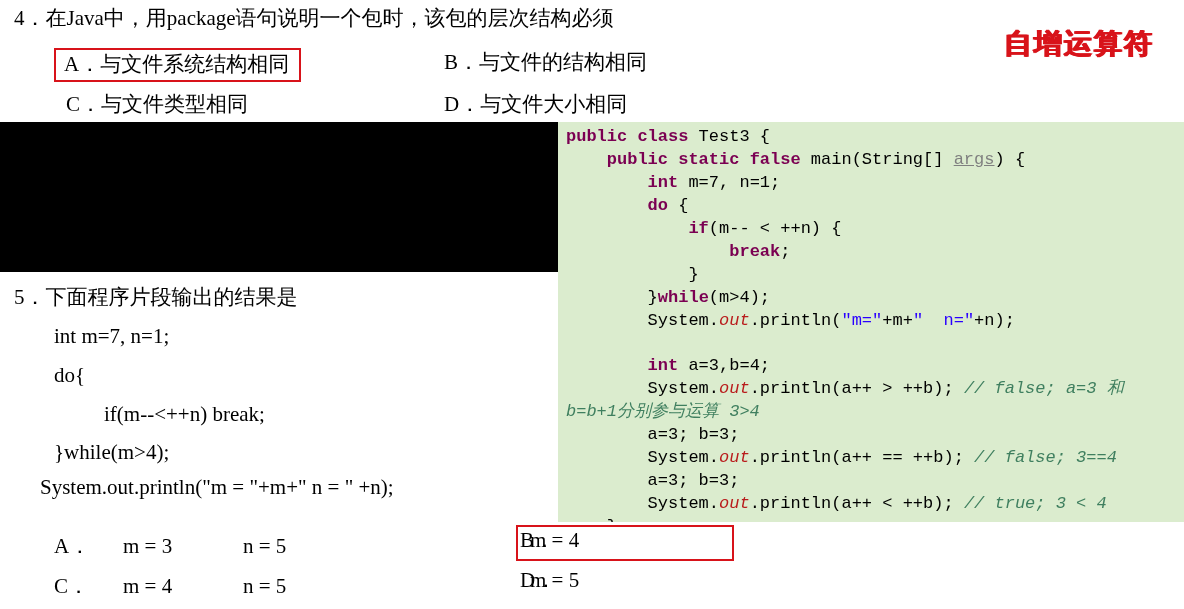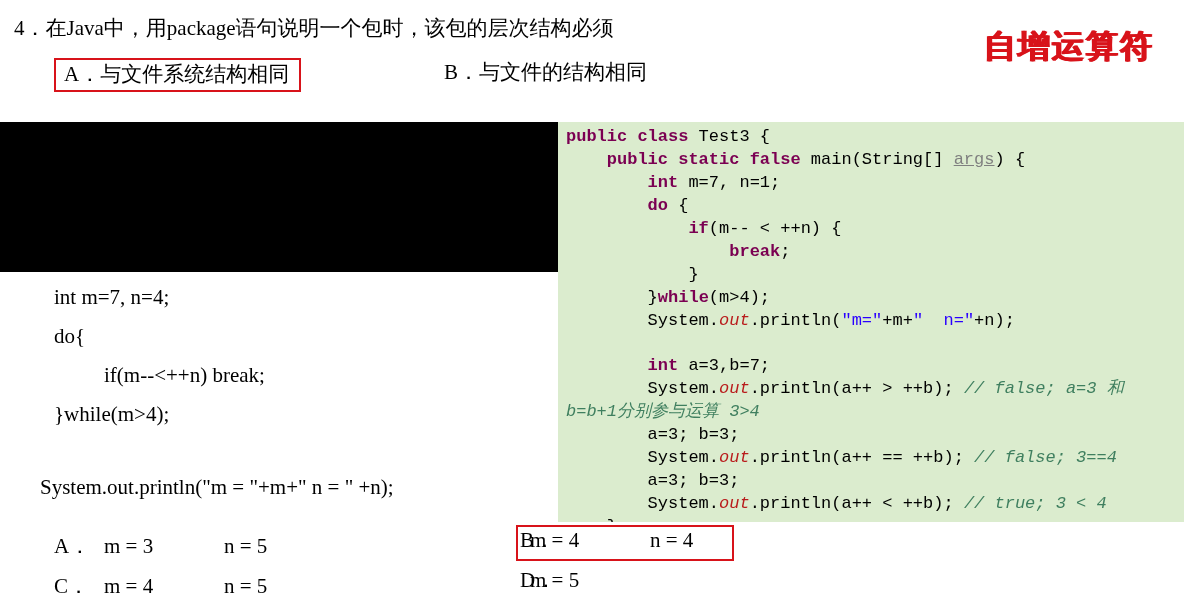--- a/index.html
+++ b/index.html
@@ -7,38 +7,38 @@
     margin: 0;
     padding: 0;
     width: 1184px;
     height: 609px;
     font-family: "SimSun", "宋体", "Times New Roman", serif;
     font-size: 21px;
     background: #ffffff;
     position: relative;
     overflow: hidden;
   }
-  .q4 { position: absolute; left: 14px; top: 12px; right: 10px; }
+  .q4 { position: absolute; left: 14px; top: 2px; right: 10px; }
   .q4-stem { line-height: 1.6; }
   .q4-options { margin-top: 12px; }
   .opt-row { display: flex; margin-bottom: 8px; }
   .opt-left { width: 430px; padding-left: 40px; }
   .opt-right { width: 430px; padding-left: 0; }
   .opt-label { display: inline-block; min-width: 30px; }
   .correct-box {
     border: 2px solid #d8131a;
     padding: 0 10px 2px 8px;
     display: inline-block;
   }
   .title-red {
     position: absolute;
     right: 30px;
     top: 25px;
     font-weight: 900;
-    font-size: 32px;
+    font-size: 28px;
     color: #d8131a;
     font-family: Liberation Sans, sans-serif;
     text-shadow: 1px 0 #d8131a, -1px 0 #d8131a;
     letter-spacing: 2px;
   }
   .black-band {
     position: absolute;
     left: 0;
     top: 122px;
     width: 558px;
@@ -51,21 +51,21 @@
     top: 278px;
     width: 540px;
     line-height: 1.85;
     font-family: "Times New Roman","SimSun",serif;
   }
   .q5 .indent1 { padding-left: 40px; }
   .q5 .indent2 { padding-left: 90px; }
   .q5-opts { margin-top: 6px; }
   .q5-opts .row { display: flex; height: 40px; align-items: center; }
   .q5-opts .c1 { width: 90px; padding-left: 40px; }
-  .q5-opts .c2 { width: 120px; }
+  .q5-opts .c2 { width: 120px; margin-left: 19px; }
   .q5-opts .c3 { width: 120px; }
   .q5-right {
     position: absolute;
     left: 430px;
     top: 280px;
     width: 560px;
     line-height: 1.85;
     font-family: "Times New Roman","SimSun",serif;
   }
   .q5-right .row { display: flex; height: 40px; align-items: center; }
@@ -121,47 +121,58 @@
     <div class="opt-row">
       <div class="opt-left">
         <span class="correct-box">
           <span class="opt-label">A．</span><span>与文件系统结构相同</span>
         </span>
       </div>
       <div class="opt-right">
         <span class="opt-label">B．</span><span>与文件的结构相同</span>
       </div>
     </div>
+    <div class="opt-row">
+      <div class="opt-left" style="padding-left:52px">
+        <span class="opt-label">C．</span><span>与文件类型相同</span>
+      </div>
+      <div class="opt-right">
+        <span class="opt-label">D．</span><span>与文件大小相同</span>
+      </div>
+    </div>
   </div>
 </div>
 
 <div class="black-band"></div>
 
 <div class="code-panel"><span class="kw">public class</span><span> Test3 {</span>
 <span class="kw">    public static false</span><span> main(String[] </span><span class="arg">args</span><span>) {</span>
 <span class="kw">        int</span><span> m=7, n=1;</span>
 <span class="kw">        do</span><span> {</span>
 <span class="kw">            if</span><span>(m-- &lt; ++n) {</span>
 <span class="kw">                break</span><span>;</span>
 <span>            }</span>
 <span>        }</span><span class="kw">while</span><span>(m&gt;4);</span>
 <span>        System.</span><span class="it">out</span><span>.println(</span><span class="str">"m="</span><span>+m+</span><span class="str">"  n="</span><span>+n);</span>
 <span></span>
-<span class="kw">        int</span><span> a=3,b=7;</span>
+<span class="kw">        int</span><span> a=3,b=4;</span>
 <span>        System.</span><span class="it">out</span><span>.println(a++ &gt; ++b); </span><span class="cmt">// false; a=3 和</span>
 <span class="cmt">b=b+1分别参与运算 3&gt;4</span>
 <span>        a=3; b=3;</span>
 <span>        System.</span><span class="it">out</span><span>.println(a++ == ++b); </span><span class="cmt">// false; 3==4</span>
 <span>        a=3; b=3;</span>
 <span>        System.</span><span class="it">out</span><span>.println(a++ &lt; ++b); </span><span class="cmt">// true; 3 &lt; 4</span>
 <span>    }</span>
 </div>
 
 <div class="q5">
-  <div class="indent1">int m=7, n=4;</div>
+  <div>
+    <span>5．</span><span>下面程序片段输出的结果是</span>
+  </div>
+  <div class="indent1">int m=7, n=1;</div>
   <div class="indent1">do{</div>
   <div class="indent2">if(m--&lt;++n) break;</div>
   <div class="indent1">}while(m&gt;4);</div>
 </div>
 
 <div class="long-code">System.out.println("m = "+m+"       n = " +n);</div>
 
 <div class="q5-opts" style="position:absolute; left:14px; top:520px; width:400px;">
   <div class="row">
     <div class="c1">A．</div>
@@ -172,21 +183,20 @@
     <div class="c1">C．</div>
     <div class="c2">m = 4</div>
     <div class="c3">n = 5</div>
   </div>
 </div>
 
 <div class="q5-right" style="top:520px;">
   <div class="row">
     <div class="c1">B．</div>
     <div class="c2">m = 4</div>
-    <div class="c3">n = 4</div>
   </div>
   <div class="row">
     <div class="c1">D．</div>
     <div class="c2">m = 5</div>
   </div>
 </div>
 
 <div class="correct5"></div>
 
 </body></html>

